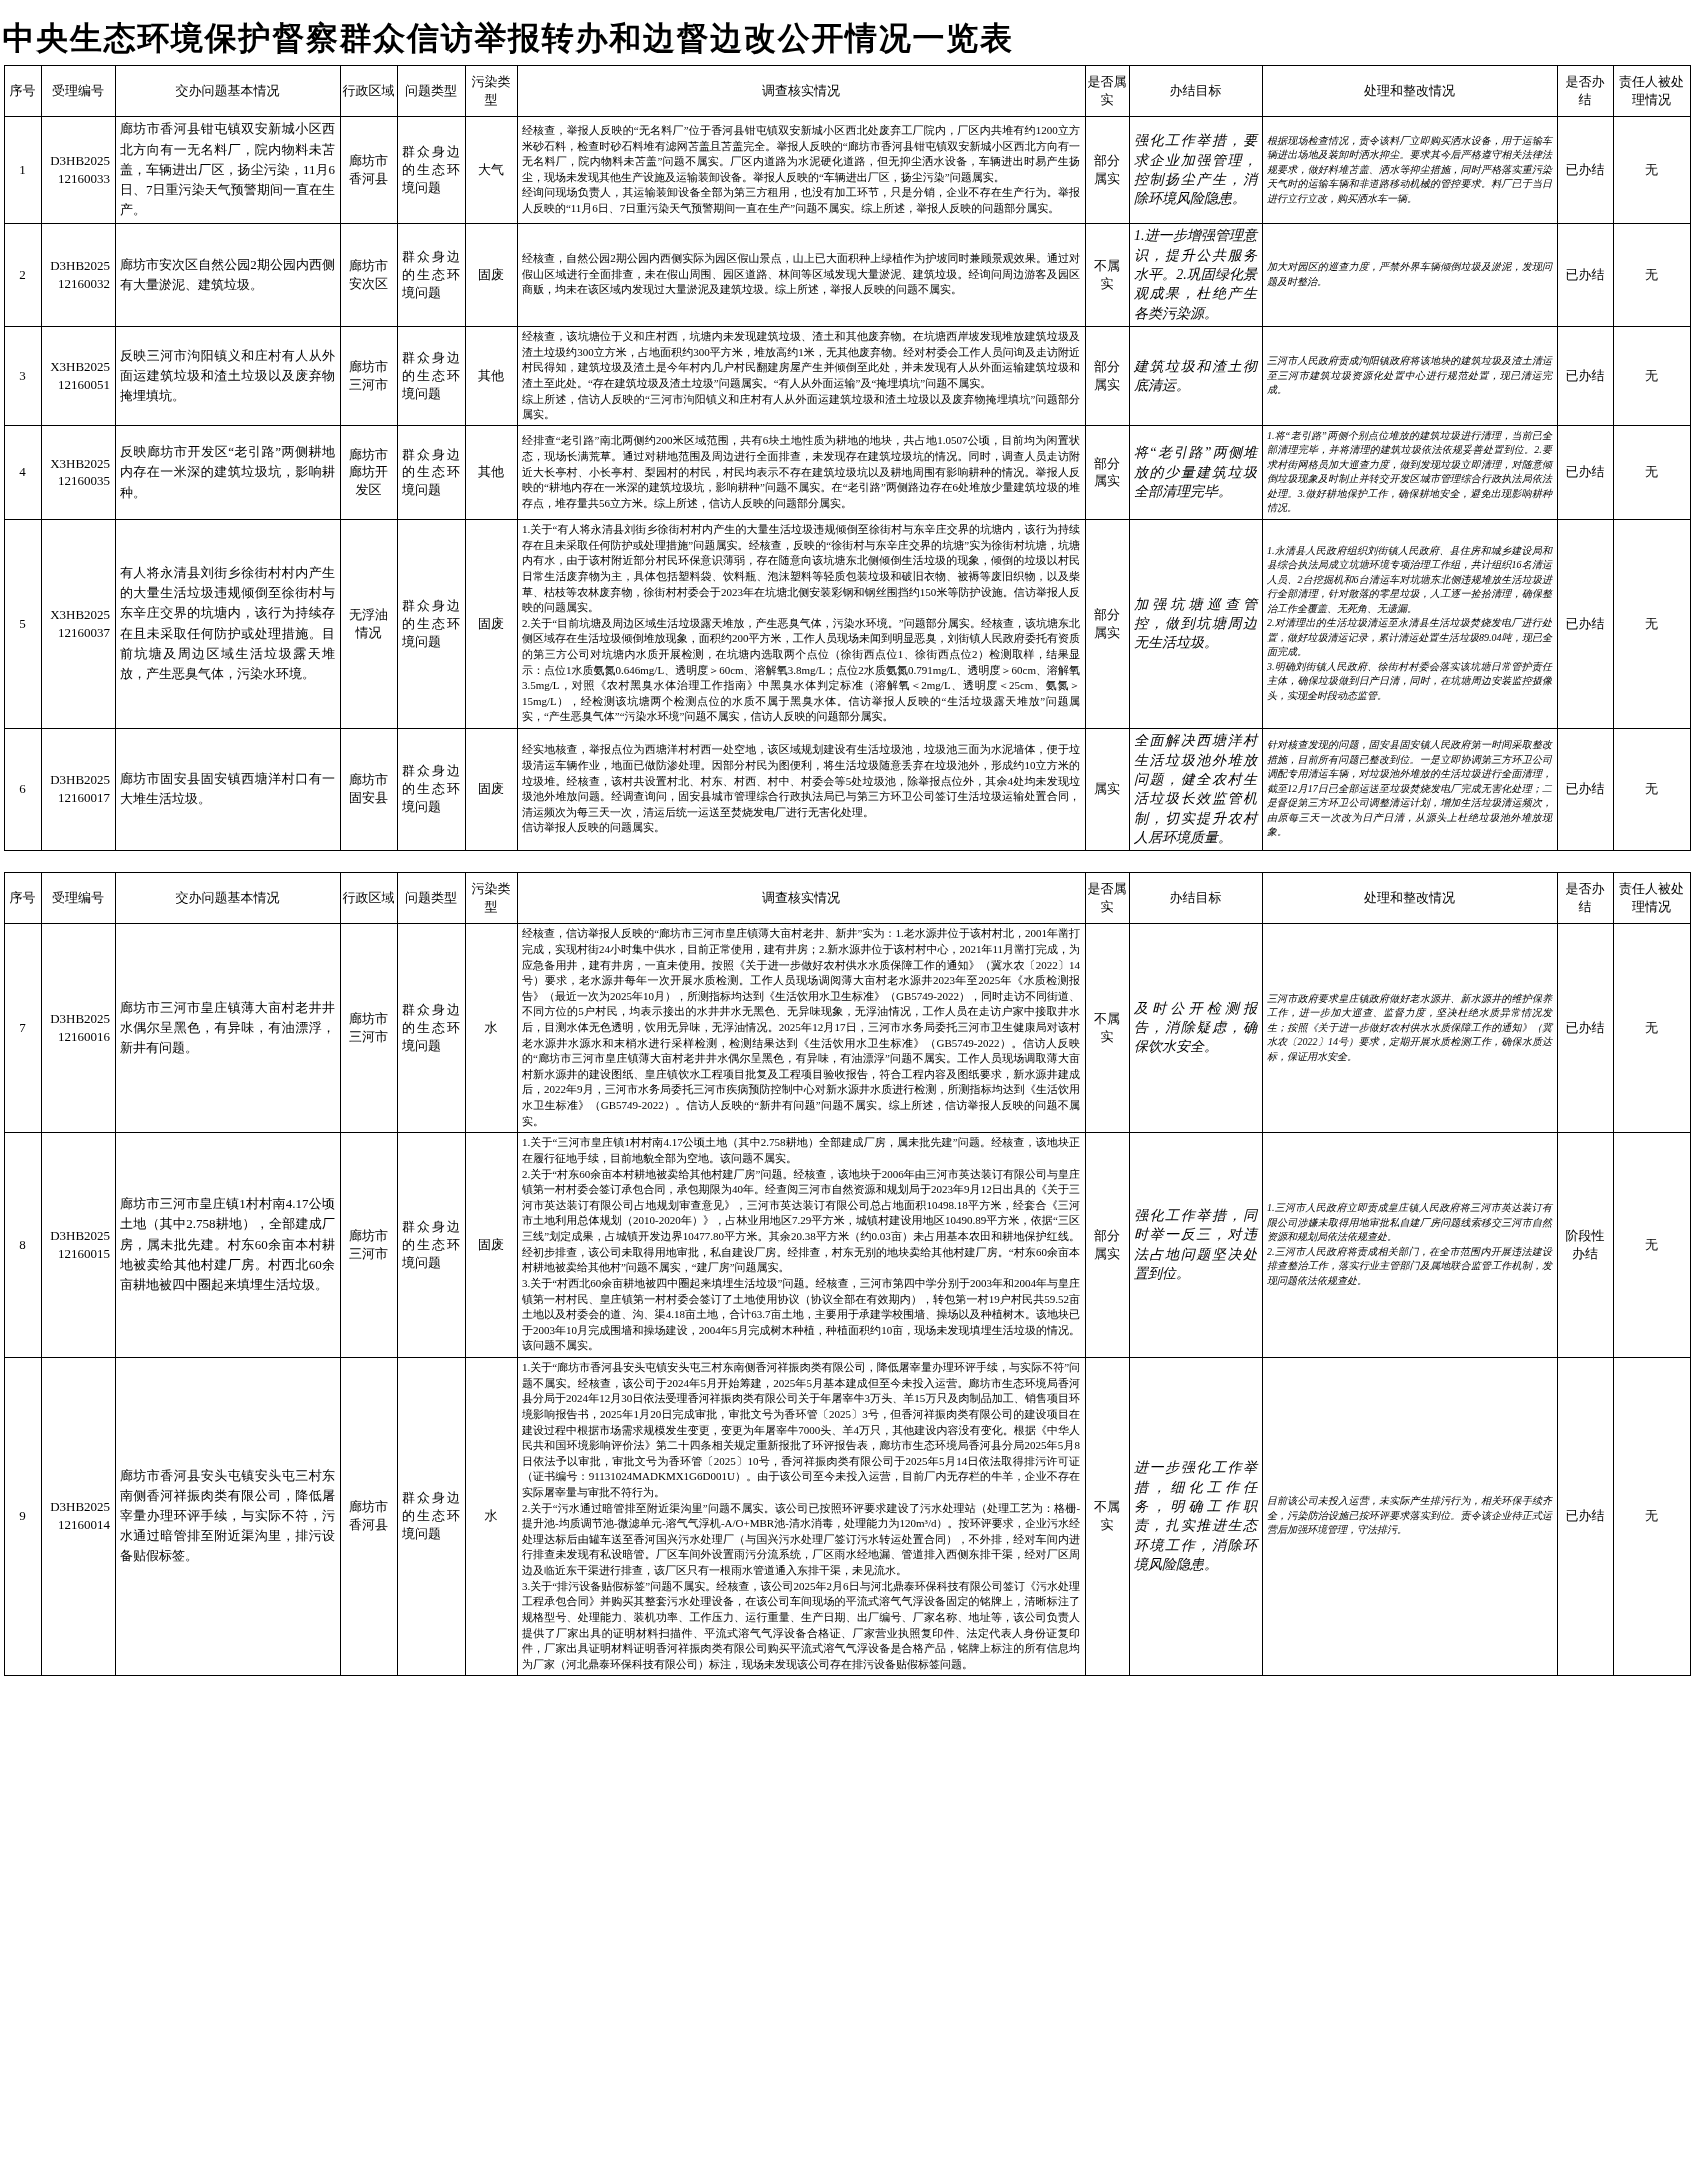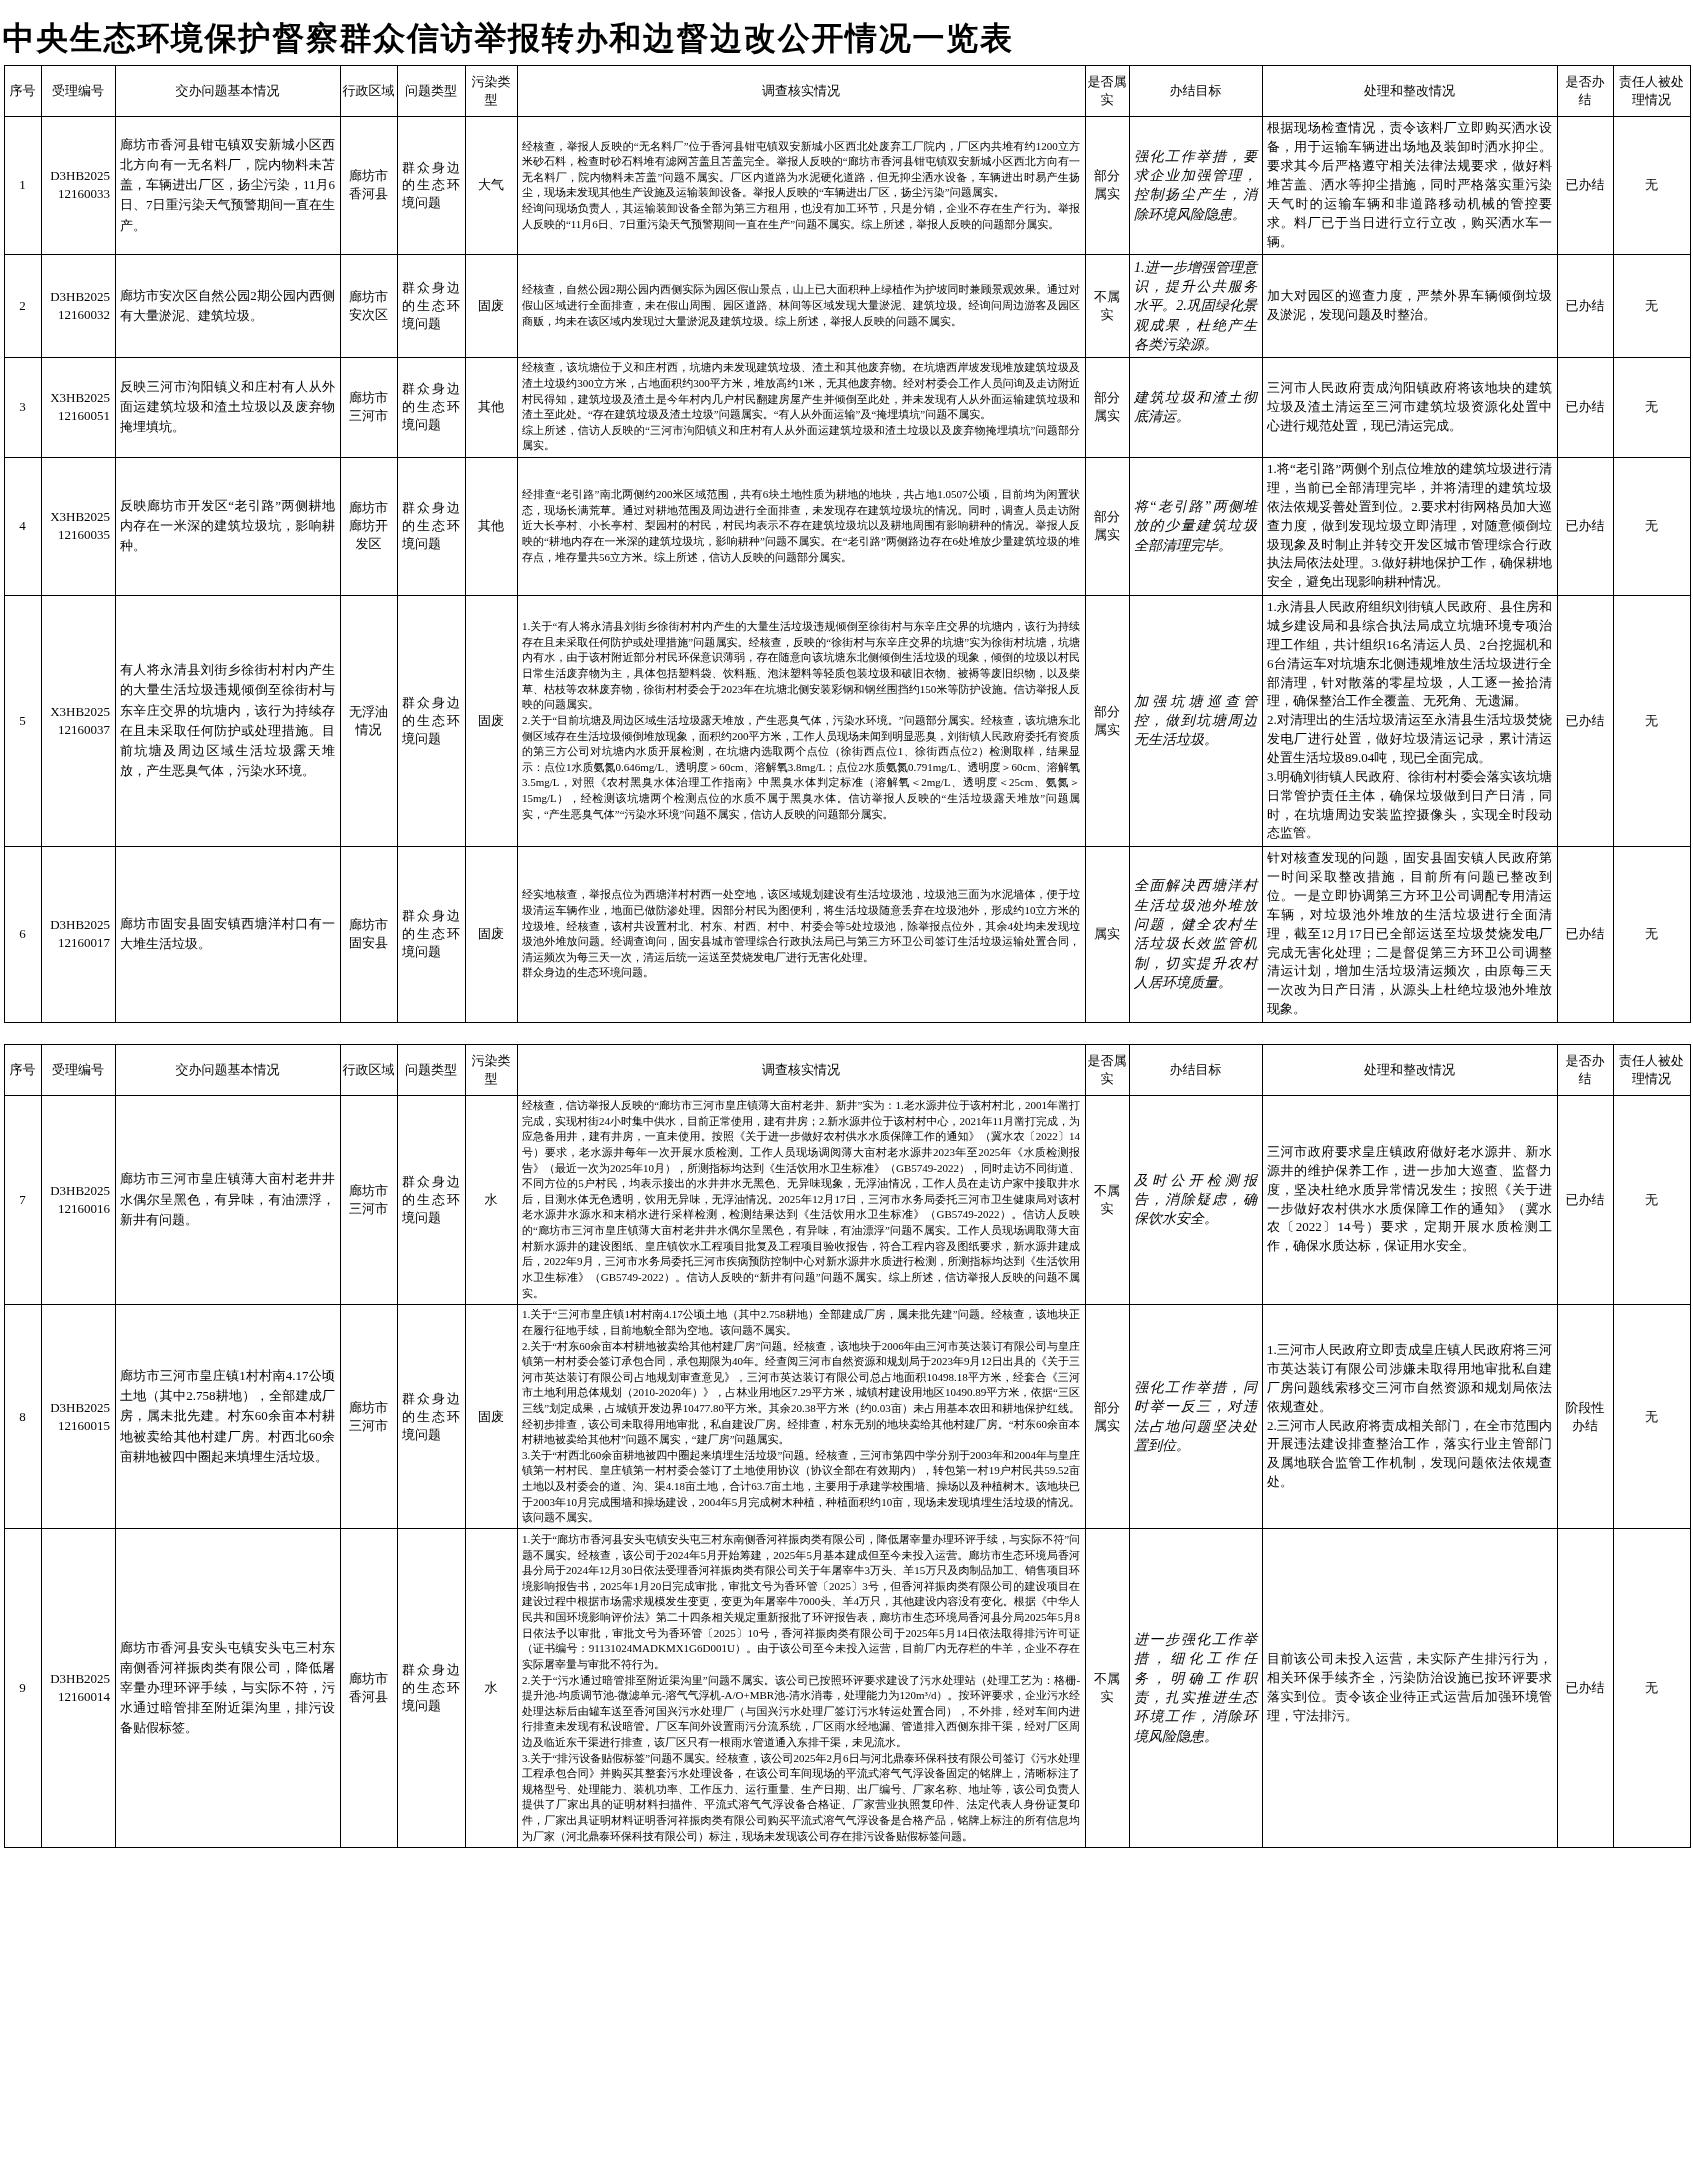--- a/index.html
+++ b/index.html
@@ -10,21 +10,21 @@
   table{width:1480px;border-collapse:collapse;table-layout:fixed;margin:0 auto 21px;border:1.7px solid #000;}
   th,td{border:0.9px solid #000;vertical-align:middle;padding:2.6px 4.4px;box-sizing:border-box;
         font-family:inherit;overflow-wrap:break-word;}
   th{font-size:13px;font-weight:normal;text-align:center;padding:7px 1.7px;}
   td{font-size:13px;line-height:1.38;}
   td.center{text-align:center;}
   td.caseno{word-break:break-all;text-align:right;}
   td.text{text-align:justify;}
   td.invest{font-size:11px;white-space:pre-line;line-height:1.42;}
   td.goal{font-size:14px;font-style:italic;}
-  td.handling{font-size:13px;white-space:pre-line;line-height:1.45;}
+  td.handling{font-size:10px;white-space:pre-line;line-height:1.45;font-style:italic;}
   td.problem{line-height:1.55;}
 </style>
 </head>
 <body>
 
 <div class="page">
   <div class="title">中央生态环境保护督察群众信访举报转办和边督边改公开情况一览表</div>
   <table>
       <colgroup>
         <col style="width: 37px;">
@@ -133,21 +133,21 @@
           <td class="center">无</td>
         </tr>
         <tr>
           <td class="center">6</td>
           <td class="center caseno">D3HB202512160017</td>
           <td class="text problem">廊坊市固安县固安镇西塘洋村口有一大堆生活垃圾。</td>
           <td class="center">廊坊市固安县</td>
           <td class="text">群众身边的生态环境问题</td>
           <td class="center">固废</td>
           <td class="text invest">经实地核查，举报点位为西塘洋村村西一处空地，该区域规划建设有生活垃圾池，垃圾池三面为水泥墙体，便于垃圾清运车辆作业，地面已做防渗处理。因部分村民为图便利，将生活垃圾随意丢弃在垃圾池外，形成约10立方米的垃圾堆。经核查，该村共设置村北、村东、村西、村中、村委会等5处垃圾池，除举报点位外，其余4处均未发现垃圾池外堆放问题。经调查询问，固安县城市管理综合行政执法局已与第三方环卫公司签订生活垃圾运输处置合同，清运频次为每三天一次，清运后统一运送至焚烧发电厂进行无害化处理。
-群众身边的生态环境问题。</td>
+信访举报人反映的问题属实。</td>
           <td class="center">属实</td>
           <td class="text goal">全面解决西塘洋村生活垃圾池外堆放问题，健全农村生活垃圾长效监管机制，切实提升农村人居环境质量。</td>
           <td class="text handling">针对核查发现的问题，固安县固安镇人民政府第一时间采取整改措施，目前所有问题已整改到位。一是立即协调第三方环卫公司调配专用清运车辆，对垃圾池外堆放的生活垃圾进行全面清理，截至12月17日已全部运送至垃圾焚烧发电厂完成无害化处理；二是督促第三方环卫公司调整清运计划，增加生活垃圾清运频次，由原每三天一次改为日产日清，从源头上杜绝垃圾池外堆放现象。</td>
           <td class="center">已办结</td>
           <td class="center">无</td>
         </tr>
       </tbody>
     </table>
   <table>
       <colgroup>

